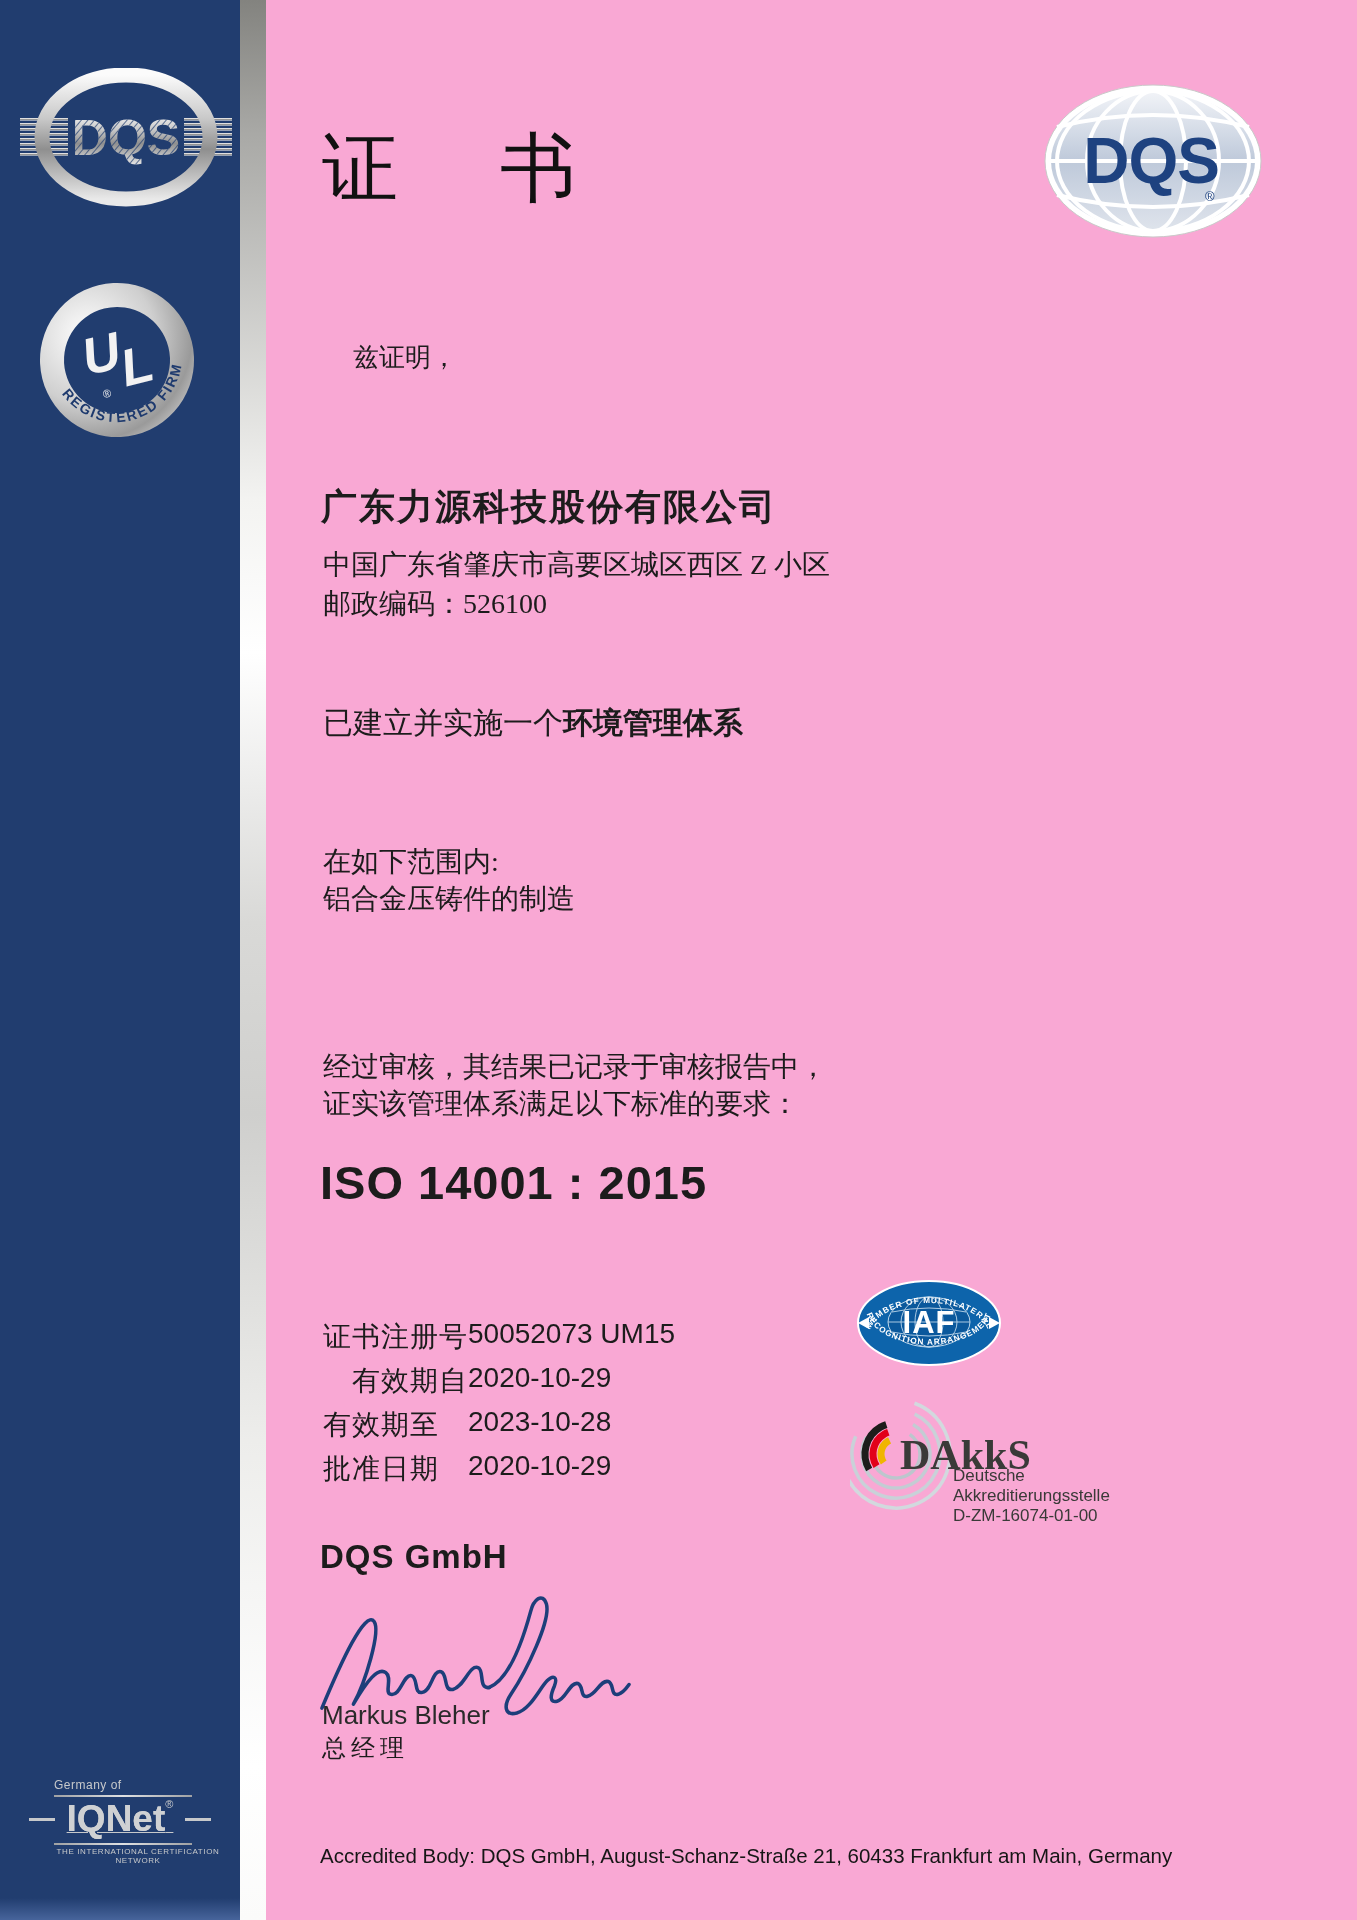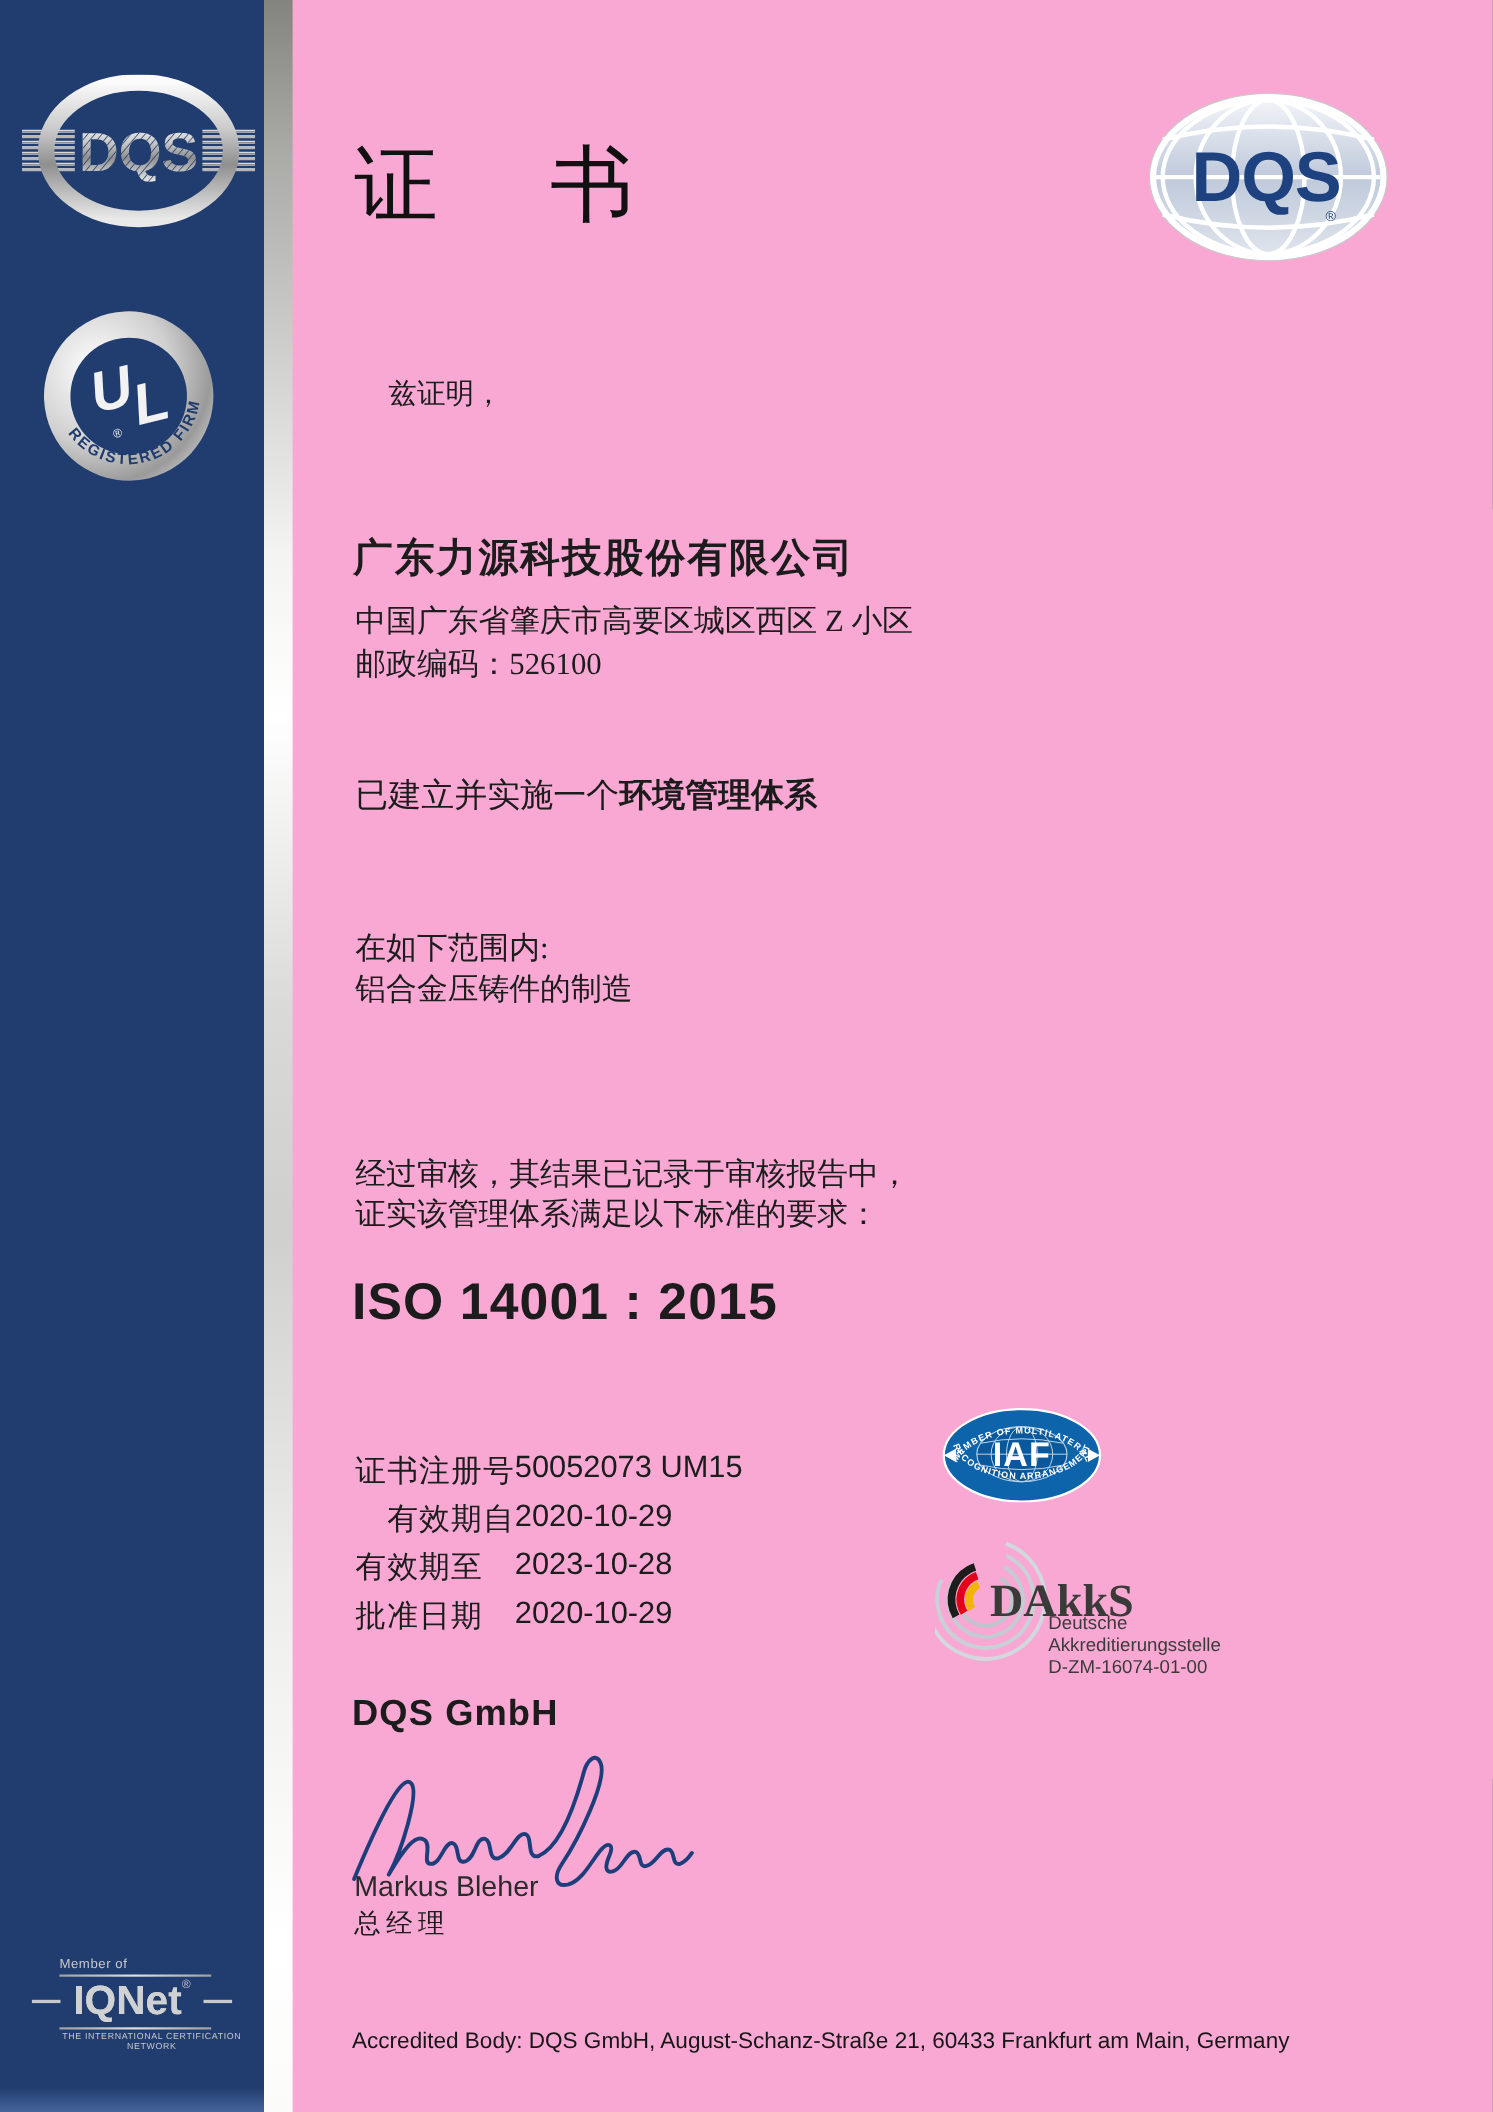--- a/index.html
+++ b/index.html
@@ -43,21 +43,21 @@
   .signer-title{position:absolute;left:322px;top:1732px;font-size:24px;letter-spacing:5px;}
 
   .footer{position:absolute;left:320px;top:1788px;width:1037px;font-size:20.5px;line-height:27px;
           color:#161616;white-space:pre-wrap;}
 
   
   .iqnet{position:absolute;left:10px;top:1778px;width:220px;color:#c7c9cb;text-align:center;}
   .iqnet .memberof{font-size:12px;text-align:left;padding-left:44px;letter-spacing:.5px;}
   .iqnet .rule{height:2px;background:linear-gradient(90deg,#9fa1a3,#dfe1e3,#9fa1a3);
                width:138px;margin:3px auto 0 44px;}
-  .iqnet .mainrow{display:flex;align-items:center;justify-content:center;gap:12px;margin-top:1px;}
+  .iqnet .mainrow{display:flex;align-items:center;justify-content:center;gap:12px;margin-top:1px;text-decoration:underline;}
   .iqnet .dash{width:26px;height:3px;background:#c7c9cb;}
   .iqnet .name{font-size:37px;font-weight:700;letter-spacing:0;
                background:linear-gradient(180deg,#f2f3f4,#b7b9bc 55%,#e8e9ea);
                -webkit-background-clip:text;background-clip:text;color:#cfd1d3;}
   .iqnet .reg{font-size:11px;vertical-align:top;}
   .iqnet .tagline{font-size:8px;letter-spacing:.6px;margin-top:2px;margin-left:36px;}
 </style>
 </head>
 <body>
 
@@ -118,21 +118,21 @@
         <text x="102" y="112" font-family="Liberation Sans, sans-serif" font-weight="700" font-size="52" font-style="italic" fill="#f2f2f2" text-anchor="middle">L</text>
         <text x="62" y="118" font-family="Liberation Sans, sans-serif" font-size="11" fill="#f2f2f2">®</text>
         <path id="ulArc" d="M 20 96 A 66 66 0 0 0 148 96" fill="none"></path>
         <text font-family="Liberation Sans, sans-serif" font-weight="700" font-size="14" fill="#1e3a6e" letter-spacing="2">
           <textPath href="#ulArc" startOffset="50%" text-anchor="middle">REGISTERED FIRM</textPath>
         </text>
       </g>
     </svg>
 
     <div class="iqnet">
-      <div class="memberof">Member of</div>
+      <div class="memberof">Germany of</div>
       <div class="rule"></div>
       <div class="mainrow">
         <div class="dash"></div>
         <div>
           <span class="name">IQNet</span><span class="reg">®</span>
         </div>
         <div class="dash"></div>
       </div>
       <div class="rule" style="margin-left:44px;"></div>
       <div class="tagline">THE INTERNATIONAL CERTIFICATION NETWORK</div>

